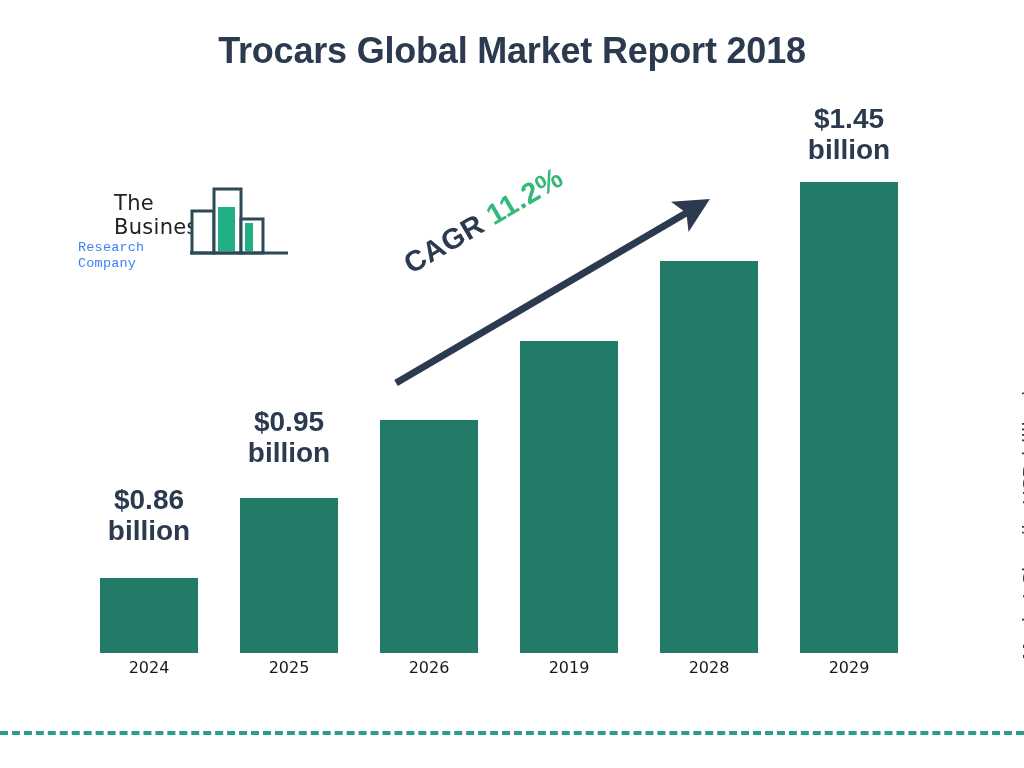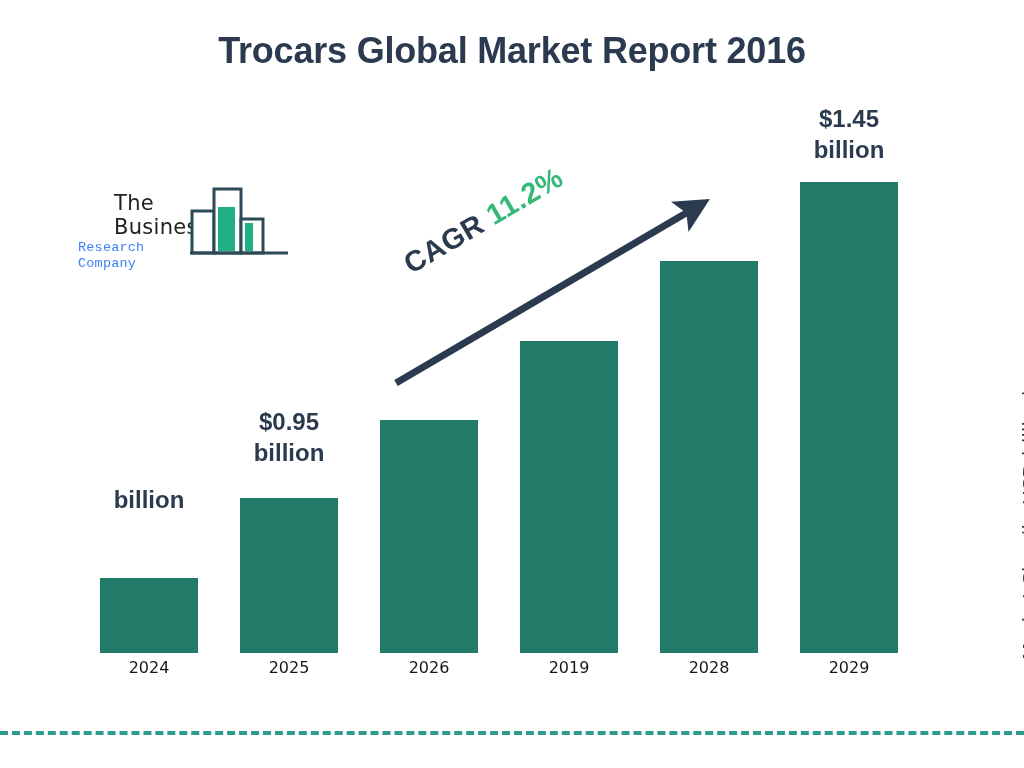--- a/index.html
+++ b/index.html
@@ -75,21 +75,21 @@
     width: 1024px;
     height: 768px;
   }
   .bar {
     position: absolute;
     bottom: 115px;           
   }
   .bar-value {
     position: absolute;
     text-align: center;
-    font-size: 24px;
+    font-size: 28px;
     font-weight: bold;
     color: #2b3a4f;
     line-height: 31px;
     white-space: nowrap;
   }
   .x-tick {
     position: absolute;
     top: 658px;
     text-align: center;
     font-size: 16px;
@@ -136,21 +136,21 @@
     width: 1024px;
     height: 0;
     border-top: 4px dashed #2a9d8c;
   }
 </style>
 </head>
 <body>
 
 <div id="canvas">
 
-  <div id="chart-title">Trocars Global Market Report 2016</div>
+  <div id="chart-title">Trocars Global Market Report 2018</div>
 
   <div id="logo">
     <div id="logo-text">
       <div id="logo-text-line1">The Business</div>
       <div id="logo-text-line2">Research Company</div>
     </div>
     <div id="logo-mark">
       <svg width="98" height="72" viewBox="0 0 98 72" xmlns="http://www.w3.org/2000/svg">
 
         <rect x="2" y="26" width="22" height="42" fill="#ffffff" stroke="#2b4a56" stroke-width="3"></rect>
@@ -168,20 +168,21 @@
   <div id="plot">
 
     <div class="bar" style="left:100px; width:98px; height:75px;  background:#227a68;"></div>
     <div class="bar" style="left:240px; width:98px; height:155px; background:#227a68;"></div>
     <div class="bar" style="left:380px; width:98px; height:233px; background:#227a68;"></div>
     <div class="bar" style="left:520px; width:98px; height:312px; background:#227a68;"></div>
     <div class="bar" style="left:660px; width:98px; height:392px; background:#227a68;"></div>
     <div class="bar" style="left:800px; width:98px; height:471px; background:#227a68;"></div>
 
     <div class="bar-value" style="left:74px; top:484px; width:150px;">
+      <div>$0.86</div>
       <div>billion</div>
     </div>
 
     <div class="bar-value" style="left:214px; top:406px; width:150px;text-align:center;">
       <div>$0.95</div>
       <div>billion</div>
     </div>
 
     <div class="bar-value" style="left:774px; top:103px; width:150px;">
       <div>$1.45</div>

